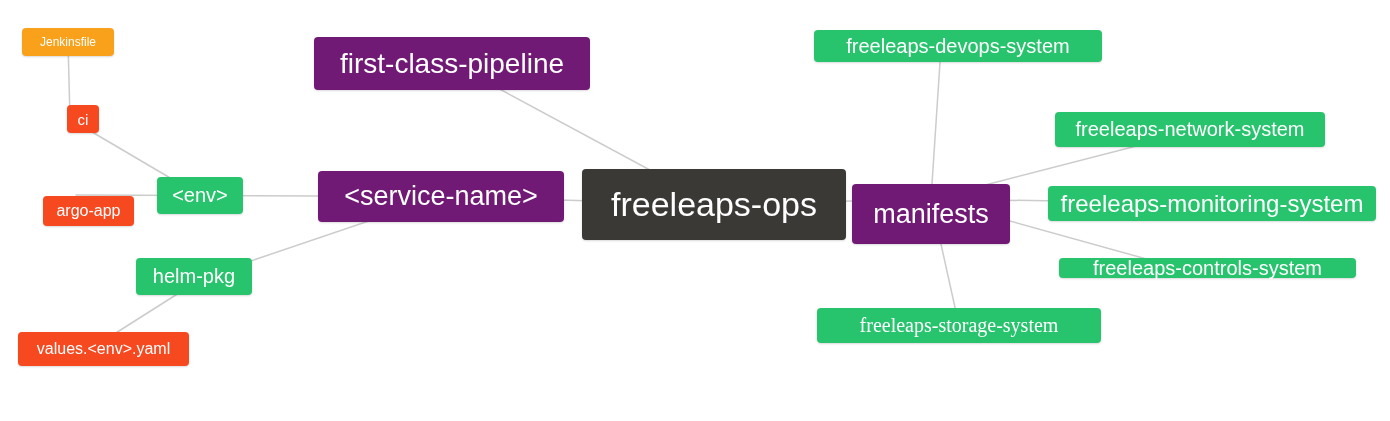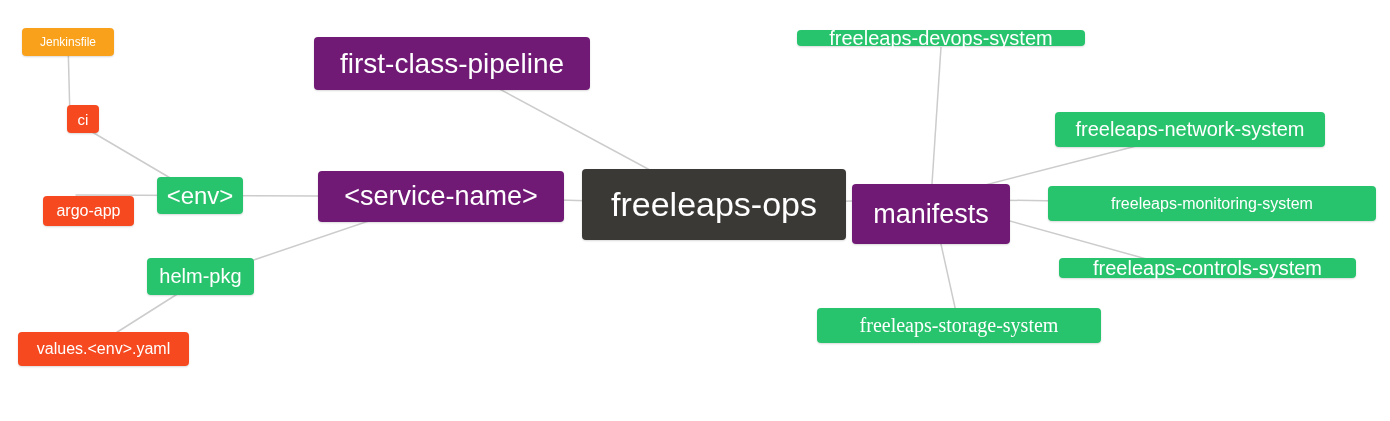--- a/index.html
+++ b/index.html
@@ -64,37 +64,37 @@
       <line x1="931" y1="199" x2="1207.5" y2="276" stroke="#cccccc" stroke-width="1.5"></line>
       <line x1="931" y1="199" x2="959" y2="325.5" stroke="#cccccc" stroke-width="1.5"></line>
     </svg>
 
   <div class="node orange" style="left:22px; top:28px; width:92px; height:28px; font-size:12px;">Jenkinsfile</div>
 
   <div class="node red" style="left:54px; top:105px; width:32px; height:28px; font-size:15px;">ci</div>
 
   <div class="node red" style="left:30px; top:196px; width:91px; height:30px; font-size:16px;">argo-app</div>
 
-  <div class="node green" style="left:157px; top:177px; width:86px; height:37px; font-size:24px;">&lt;env&gt;</div>
+  <div class="node green" style="left:157px; top:177px; width:86px; height:37px; font-size:20px;">&lt;env&gt;</div>
 
   <div class="node blue" style="left:314px; top:37px; width:276px; height:53px; font-size:28px;">first-class-pipeline</div>
 
   <div class="node blue" style="left:318px; top:171px; width:246px; height:51px; font-size:27px;">&lt;service-name&gt;</div>
 
   <div class="node dark" style="left:582px; top:169px; width:264px; height:71px; font-size:34px;">freeleaps-ops</div>
 
   <div class="node blue" style="left:852px; top:184px; width:158px; height:60px; font-size:27px;">manifests</div>
 
-  <div class="node green" style="left:147px; top:258px; width:107px; height:37px; font-size:20px;">helm-pkg</div>
+  <div class="node green" style="left:136px; top:258px; width:116px; height:37px; font-size:20px;">helm-pkg</div>
 
   <div class="node red" style="left:5px; top:332px; width:171px; height:34px; font-size:16px;">values.&lt;env&gt;.yaml</div>
 
-  <div class="node green" style="left:797px; top:30px; width:288px; height:16px; font-size:20px;">freeleaps-devops-system</div>
+  <div class="node green" style="left:814px; top:30px; width:288px; height:32px; font-size:20px;">freeleaps-devops-system</div>
 
   <div class="node green" style="left:1055px; top:112px; width:270px; height:35px; font-size:20px;">freeleaps-network-system</div>
 
-  <div class="node green" style="left:1048px; top:186px; width:328px; height:35px; font-size:16px;">freeleaps-monitoring-system</div>
+  <div class="node green" style="left:1048px; top:186px; width:328px; height:35px; font-size:24px;">freeleaps-monitoring-system</div>
 
   <div class="node green" style="left:1059px; top:258px; width:297px; height:20px; font-size:20px;">freeleaps-controls-system</div>
 
   <div class="node green" style="left:817px; top:308px; width:284px; height:35px; font-size:20px;font-family:Liberation Serif, serif;">freeleaps-storage-system</div>
 
 </div>
 
 </body></html>

